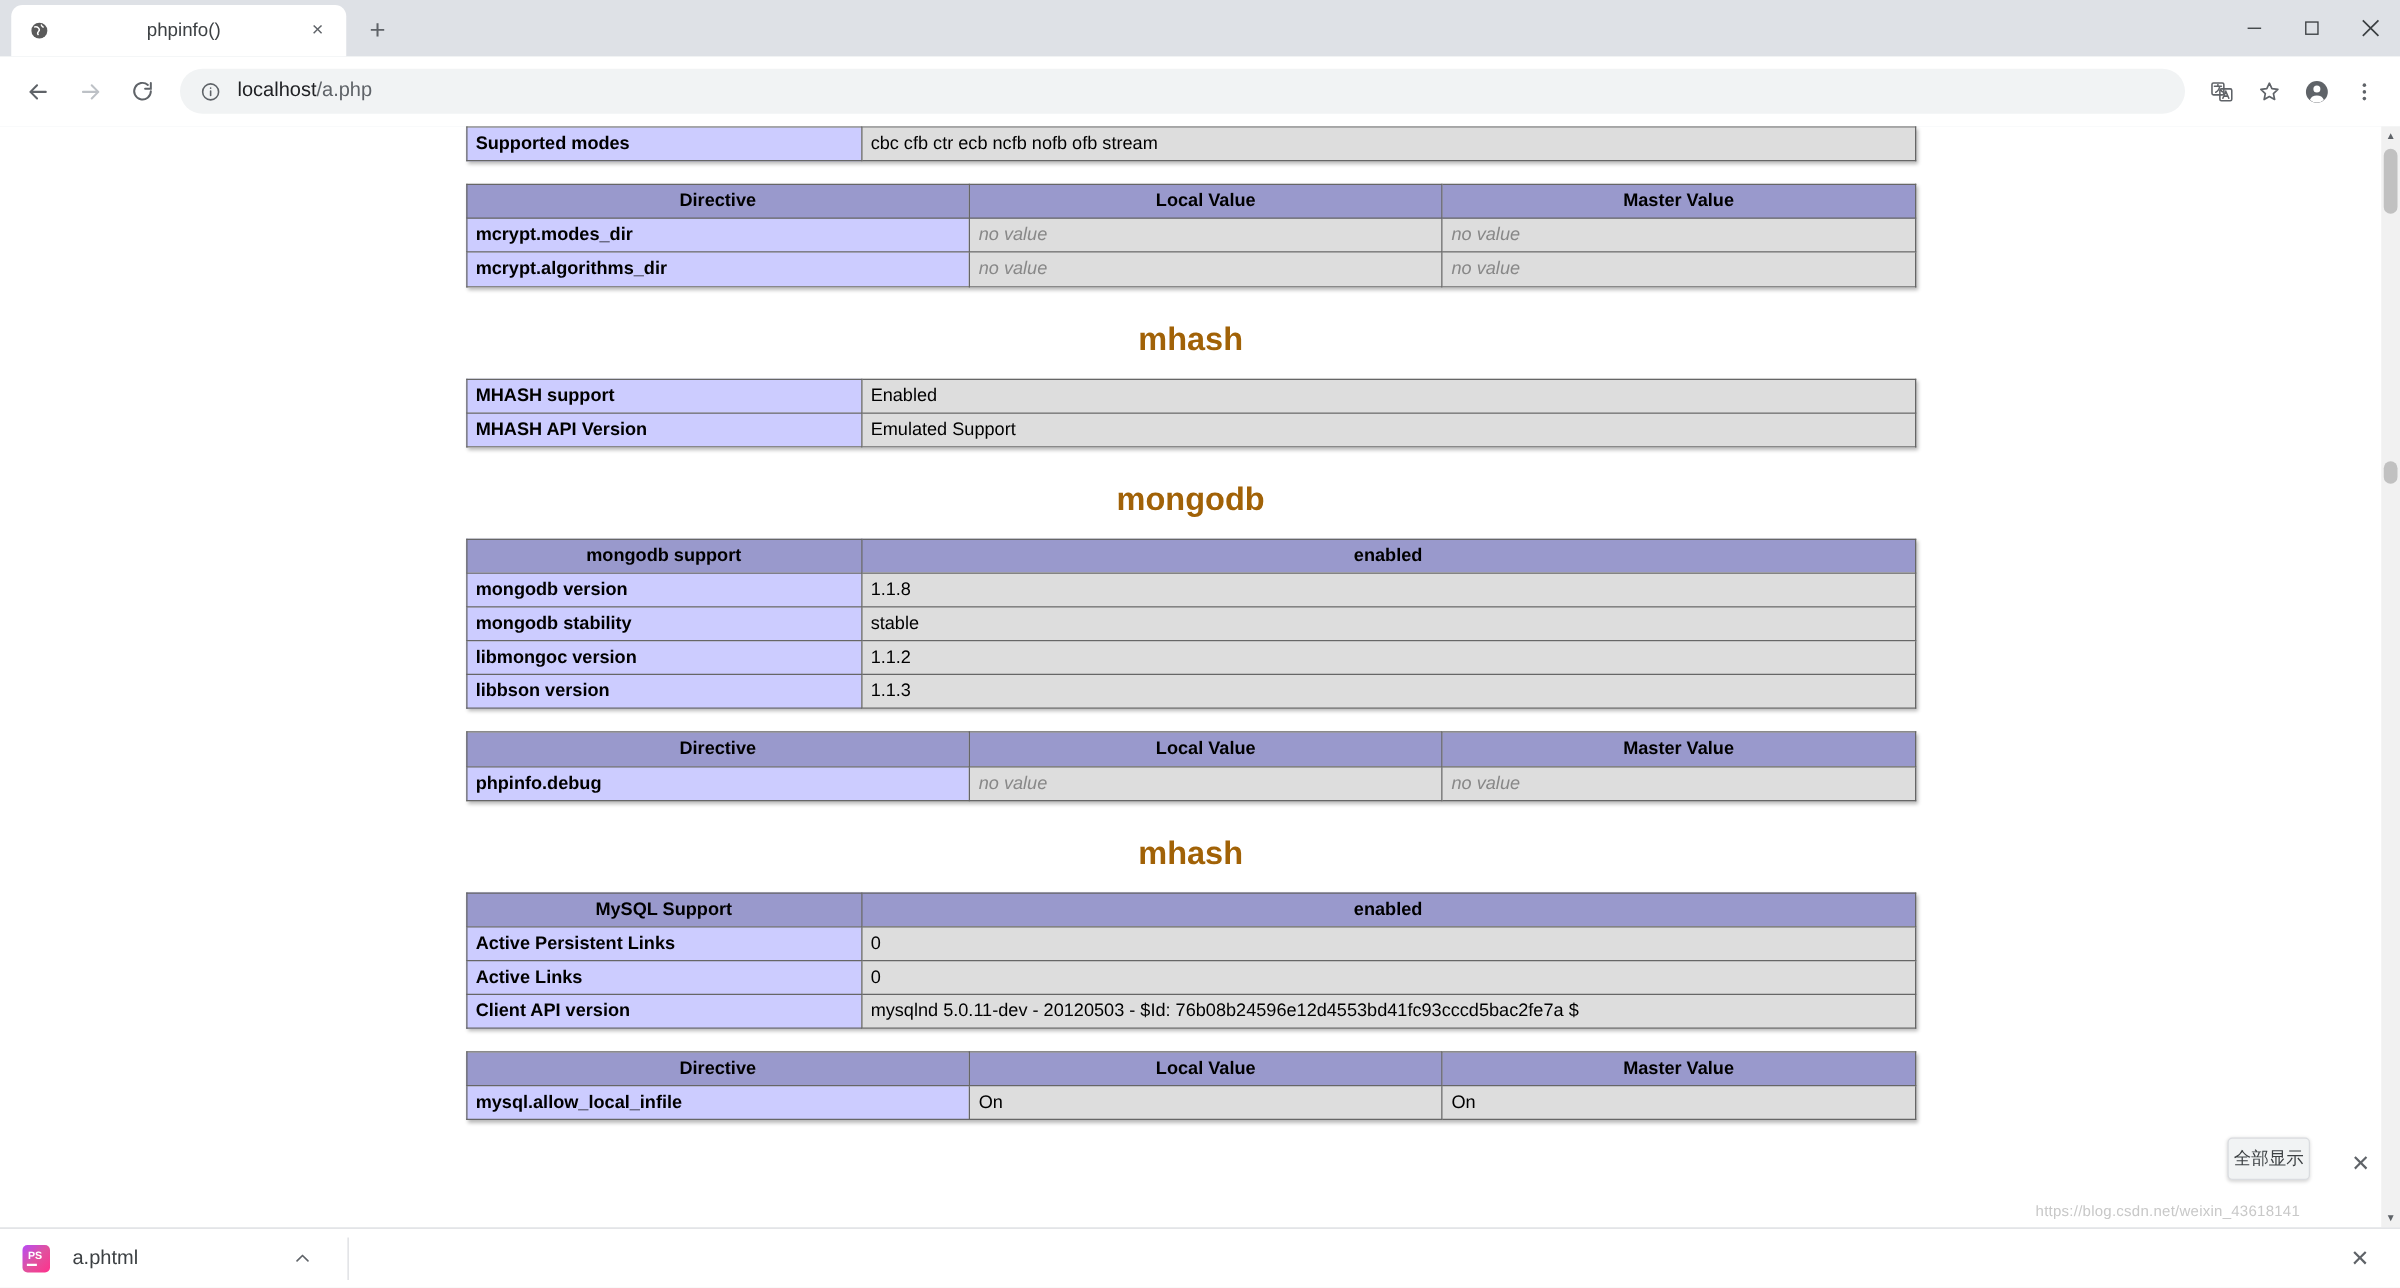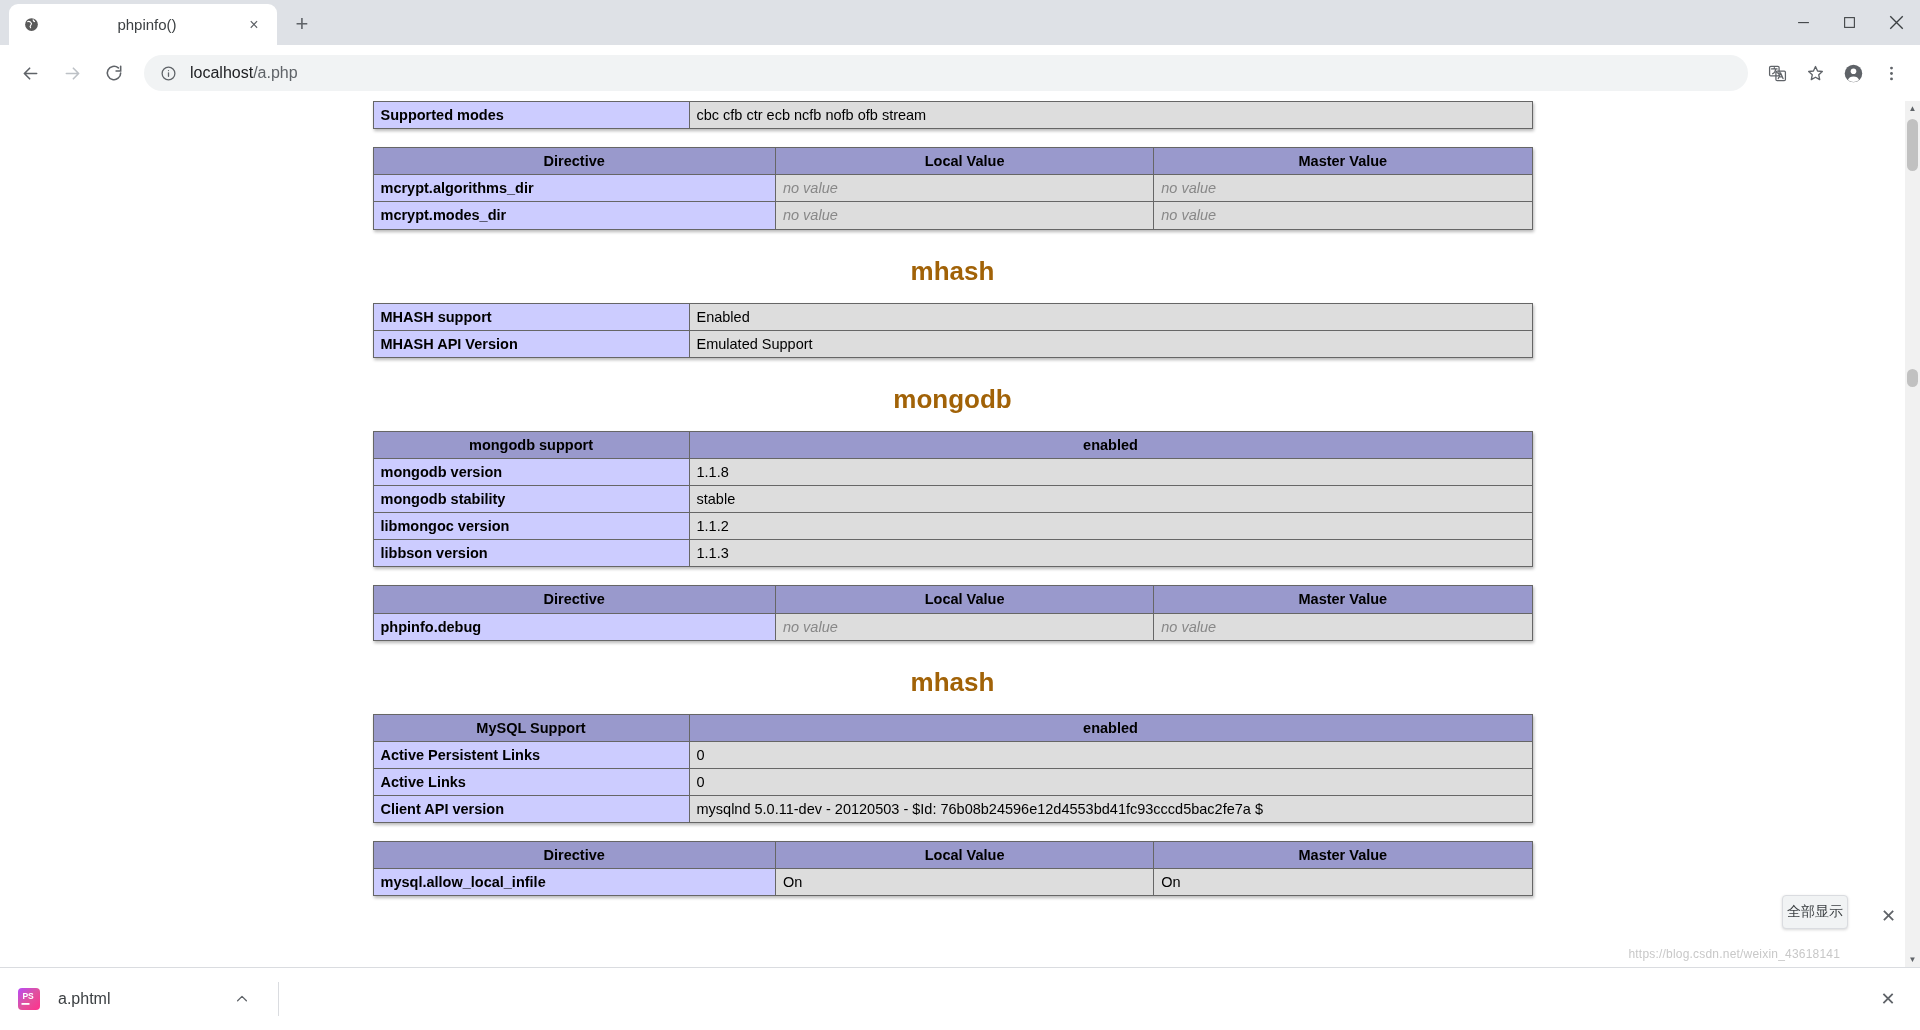--- a/index.html
+++ b/index.html
@@ -81,21 +81,21 @@
   
   .showall {
     position:absolute; right:72px; bottom:38px; background:#f1f3f4;
     border:1px solid #dadce0; border-radius:4px; padding:7px 4px;
     font-size:14px; color:#3c4043; box-shadow:0 1px 3px rgba(0,0,0,0.16);
   }
   .showall-close { position:absolute; right:24px; bottom:40px; color:#5f6368; font-size:18px; }
 
   
   .shelf {
-    height:63px; background:#ffffff; border-top:1px solid #dadce0;
+    height:48px; background:#ffffff; border-top:1px solid #dadce0;
     display:flex; align-items:center; padding:0 16px; position:relative;
   }
   .dl-item { display:flex; align-items:center; height:40px; }
   .dl-icon { width:26px; height:26px; margin-right:16px; display:flex; align-items:center; justify-content:center; }
   .dl-name { font-size:16px; color:#3c4043; min-width:150px; }
   .dl-chevron { width:28px; height:28px; display:flex; align-items:center; justify-content:center; color:#5f6368; margin-left:20px; }
   .dl-divider { width:1px; height:34px; background:#dadce0; margin-left:22px; }
   .shelf-close { position:absolute; right:18px; color:#5f6368; font-size:18px; display:flex; align-items:center; justify-content:center; width:28px; height:28px; }
 </style>
 </head>
@@ -213,26 +213,26 @@
         <div class="spacer"></div>
 
         <table class="info">
           <tbody>
               <tr>
             <th class="hdr">Directive</th>
             <th class="hdr">Local Value</th>
             <th class="hdr">Master Value</th>
           </tr>
           <tr>
+            <td class="e">mcrypt.modes_dir</td>
+            <td class="v half"><i>no value</i></td>
+            <td class="v half"><i>no value</i></td>
+          </tr>
+          <tr>
             <td class="e">mcrypt.algorithms_dir</td>
-            <td class="v half"><i>no value</i></td>
-            <td class="v half"><i>no value</i></td>
-          </tr>
-          <tr>
-            <td class="e">mcrypt.modes_dir</td>
             <td class="v half"><i>no value</i></td>
             <td class="v half"><i>no value</i></td>
           </tr>
         </tbody>
           </table>
 
         <h2>mhash</h2>
         <table class="info">
           <tbody>
               <tr>

